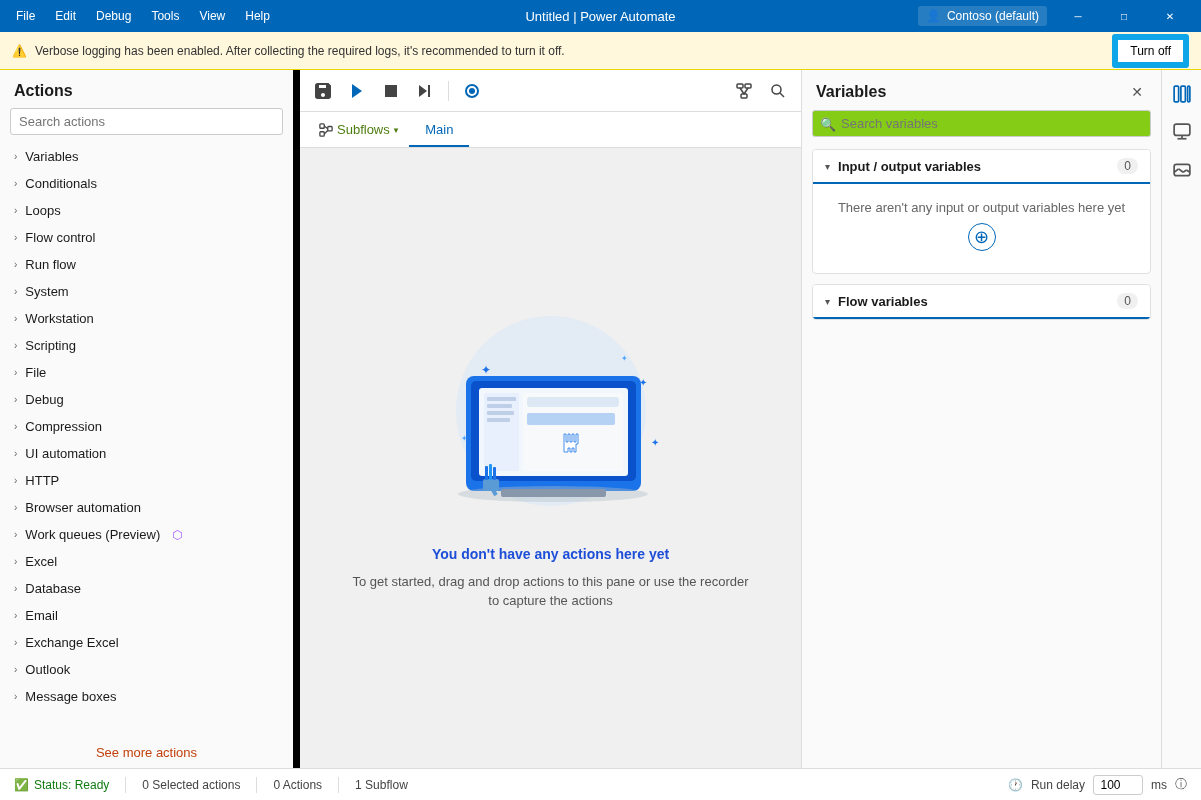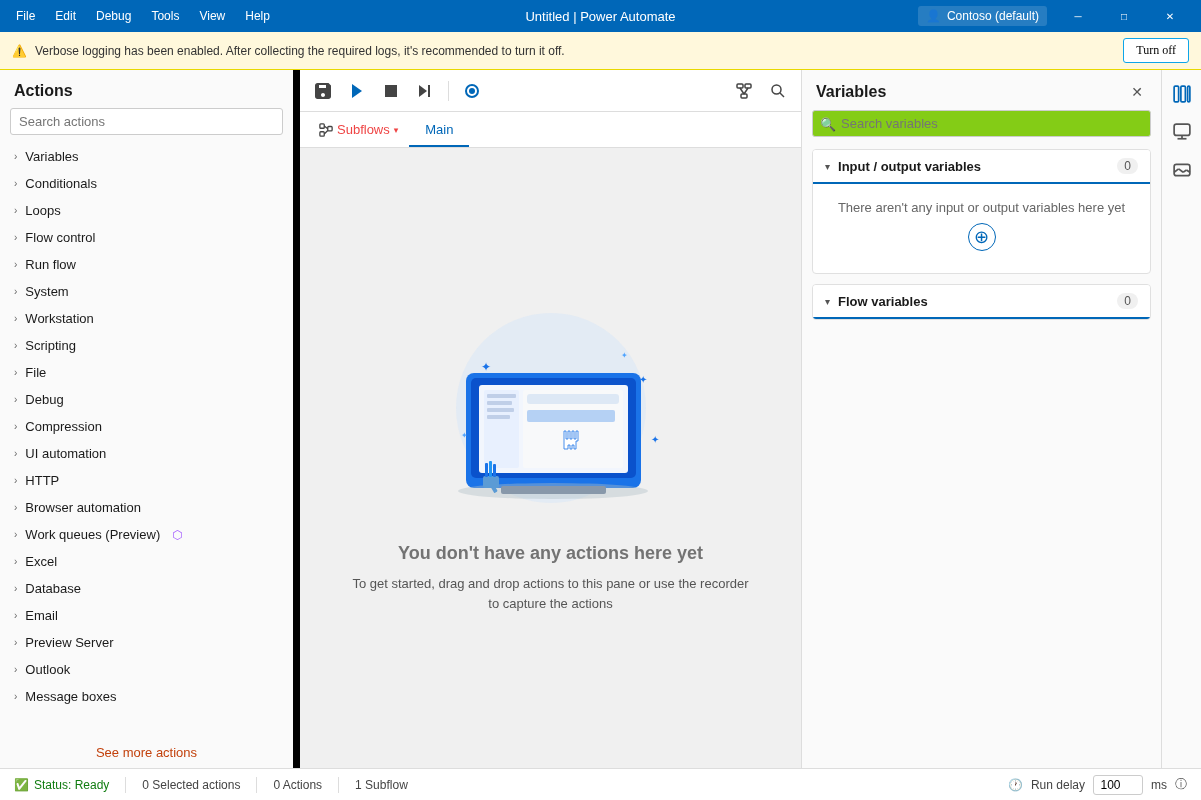--- a/index.html
+++ b/index.html
@@ -38,26 +38,25 @@
       display: flex;
       align-items: center;
       padding: 0 12px;
       gap: 8px;
       font-size: 12px;
       color: #333;
     }
     .notification-bar .turn-off-btn {
       margin-left: auto;
       background: white;
-      border: 1px solid #0ea5e9;
+      border: 6px solid #0ea5e9;
       border-radius: 3px;
       padding: 4px 12px;
       font-size: 12px;
       cursor: pointer;
-      font-family: Liberation Serif, serif;
     }
 
     
     .main-layout {
       display: flex;
       height: calc(800px - 32px - 38px - 32px);
       overflow: hidden;
     }
 
     
@@ -158,21 +157,21 @@
       height: 36px;
     }
     .subflows-btn {
       display: flex;
       align-items: center;
       gap: 4px;
       padding: 6px 10px;
       border-radius: 3px;
       cursor: pointer;
       font-size: 13px;
-      color: #ef4444;
+      color: #4d7c0f;
       border: 1px solid transparent;
     }
     .tab {
       padding: 8px 16px;
       cursor: pointer;
       font-size: 13px;
       color: #444;
       border-bottom: 2px solid transparent;
       margin-bottom: -1px;
     }
@@ -196,23 +195,23 @@
       align-items: center;
       text-align: center;
       max-width: 400px;
     }
     .empty-state-illustration {
       width: 280px;
       height: 220px;
       margin-bottom: 20px;
     }
     .empty-state h3 {
-      font-size: 18px;
+      font-size: 14px;
       font-weight: 600;
-      color: #737373;
+      color: #1d4ed8;
       margin-bottom: 10px;
     }
     .empty-state p {
       font-size: 13px;
       color: #555;
       line-height: 1.5;
     }
 
     
     .variables-panel {
@@ -478,21 +477,21 @@
       <div class="action-item">
         <span class="chevron">›</span>
         <span>Database</span>
       </div>
       <div class="action-item">
         <span class="chevron">›</span>
         <span>Email</span>
       </div>
       <div class="action-item">
         <span class="chevron">›</span>
-        <span>Preview Server</span>
+        <span>Exchange Excel</span>
       </div>
       <div class="action-item">
         <span class="chevron">›</span>
         <span>Outlook</span>
       </div>
       <div class="action-item">
         <span class="chevron">›</span>
         <span>Message boxes</span>
       </div>
     </div>

